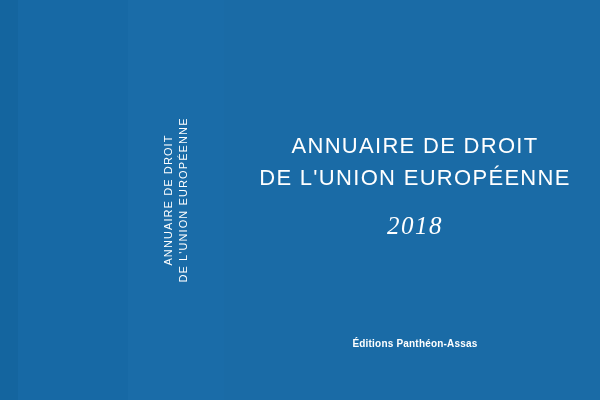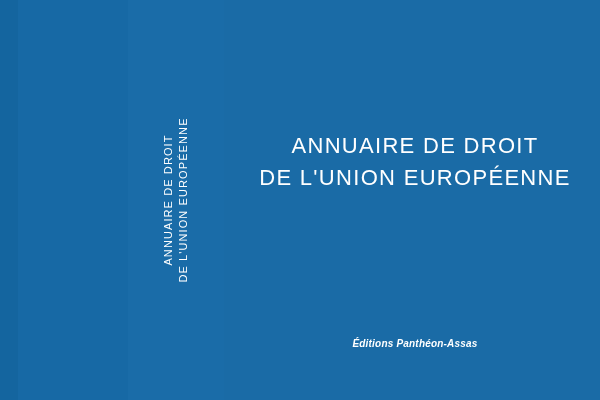--- a/index.html
+++ b/index.html
@@ -95,21 +95,20 @@
   .publisher {
     position: absolute;
     left: 250px;
     top: 338px;
     width: 330px;
     text-align: center;
     color: #ffffff;
     font-size: 10px;
     font-weight: bold;
     letter-spacing: 0.2px;
-    font-style: italic;
   }
 </style>
 </head>
 <body>
 
 <div class="cover">
 
   <div class="band-left"></div>
   <div class="band-spine"></div>
   <div class="band-right"></div>
@@ -119,17 +118,18 @@
       <span class="spine-line">ANNUAIRE DE DROIT</span>
       <span class="spine-line">DE L'UNION EUROPÉENNE</span>
     </div>
   </div>
 
   <div class="front">
     <div class="title">
       <span class="title-line">ANNUAIRE DE DROIT</span>
       <span class="title-line">DE L'UNION EUROPÉENNE</span>
     </div>
+    <div class="year">2018</div>
   </div>
 
   <div class="publisher">Éditions Panthéon-Assas</div>
 
 </div>
 
 </body></html>

